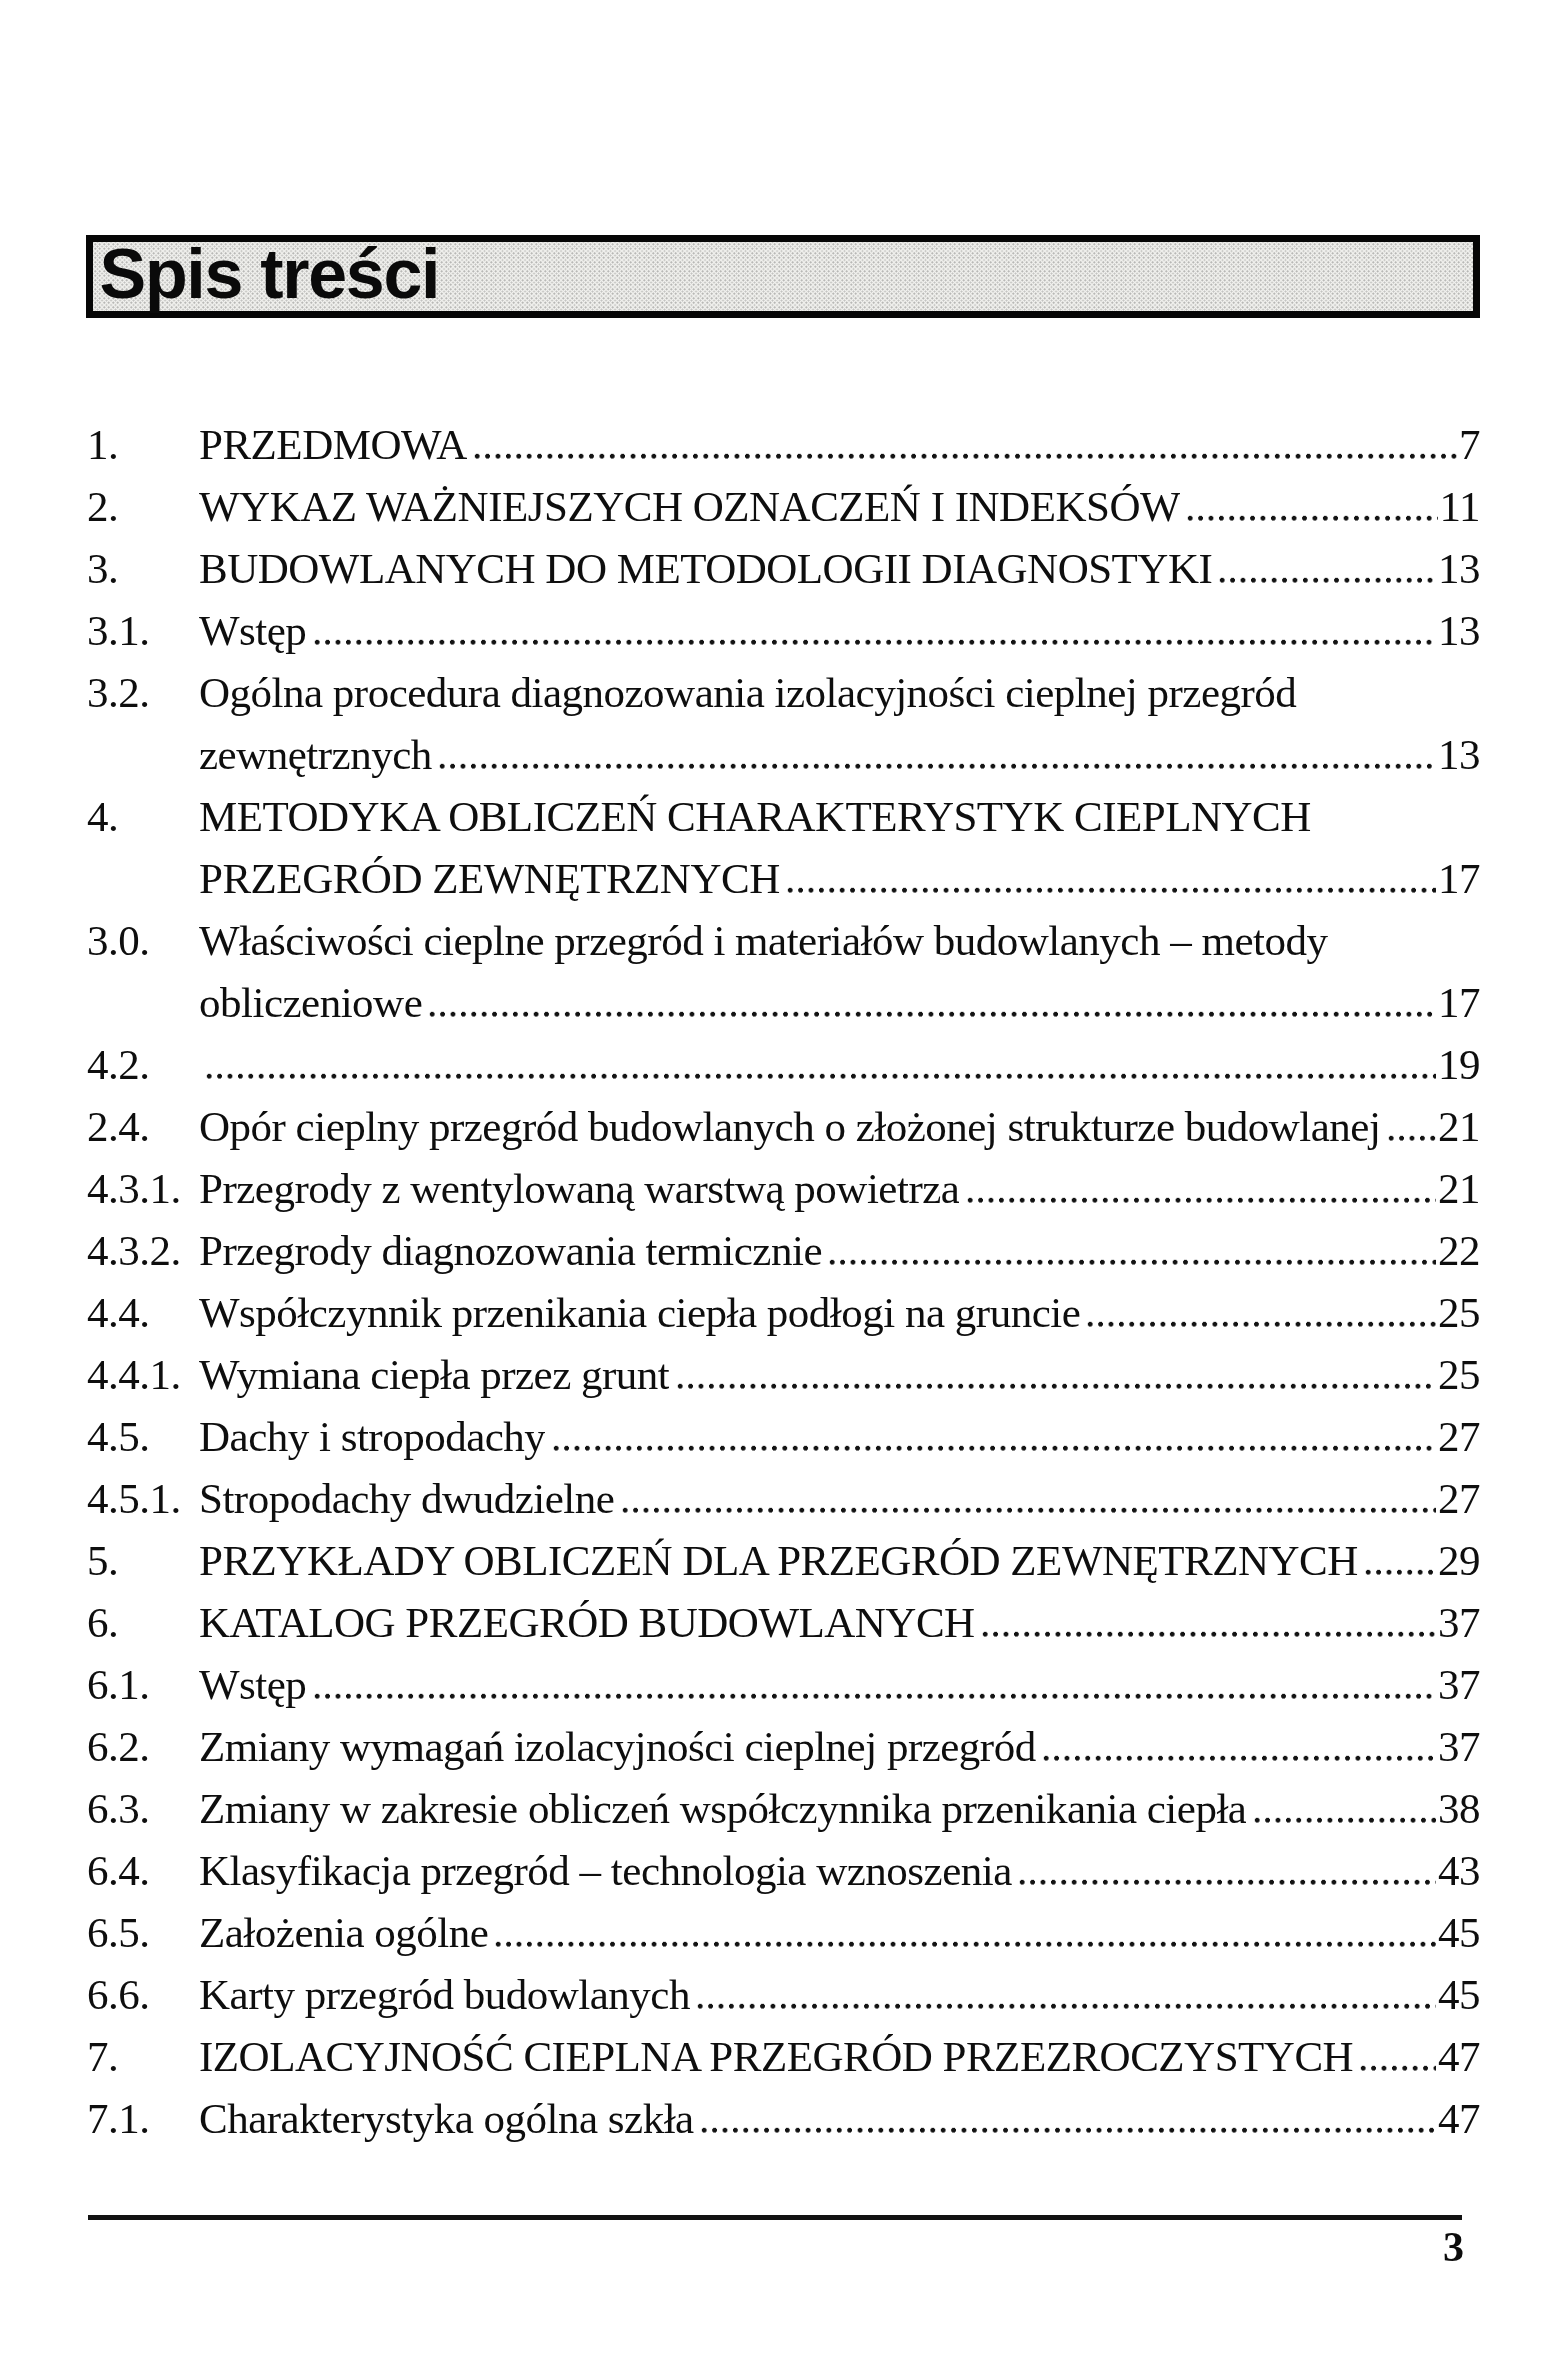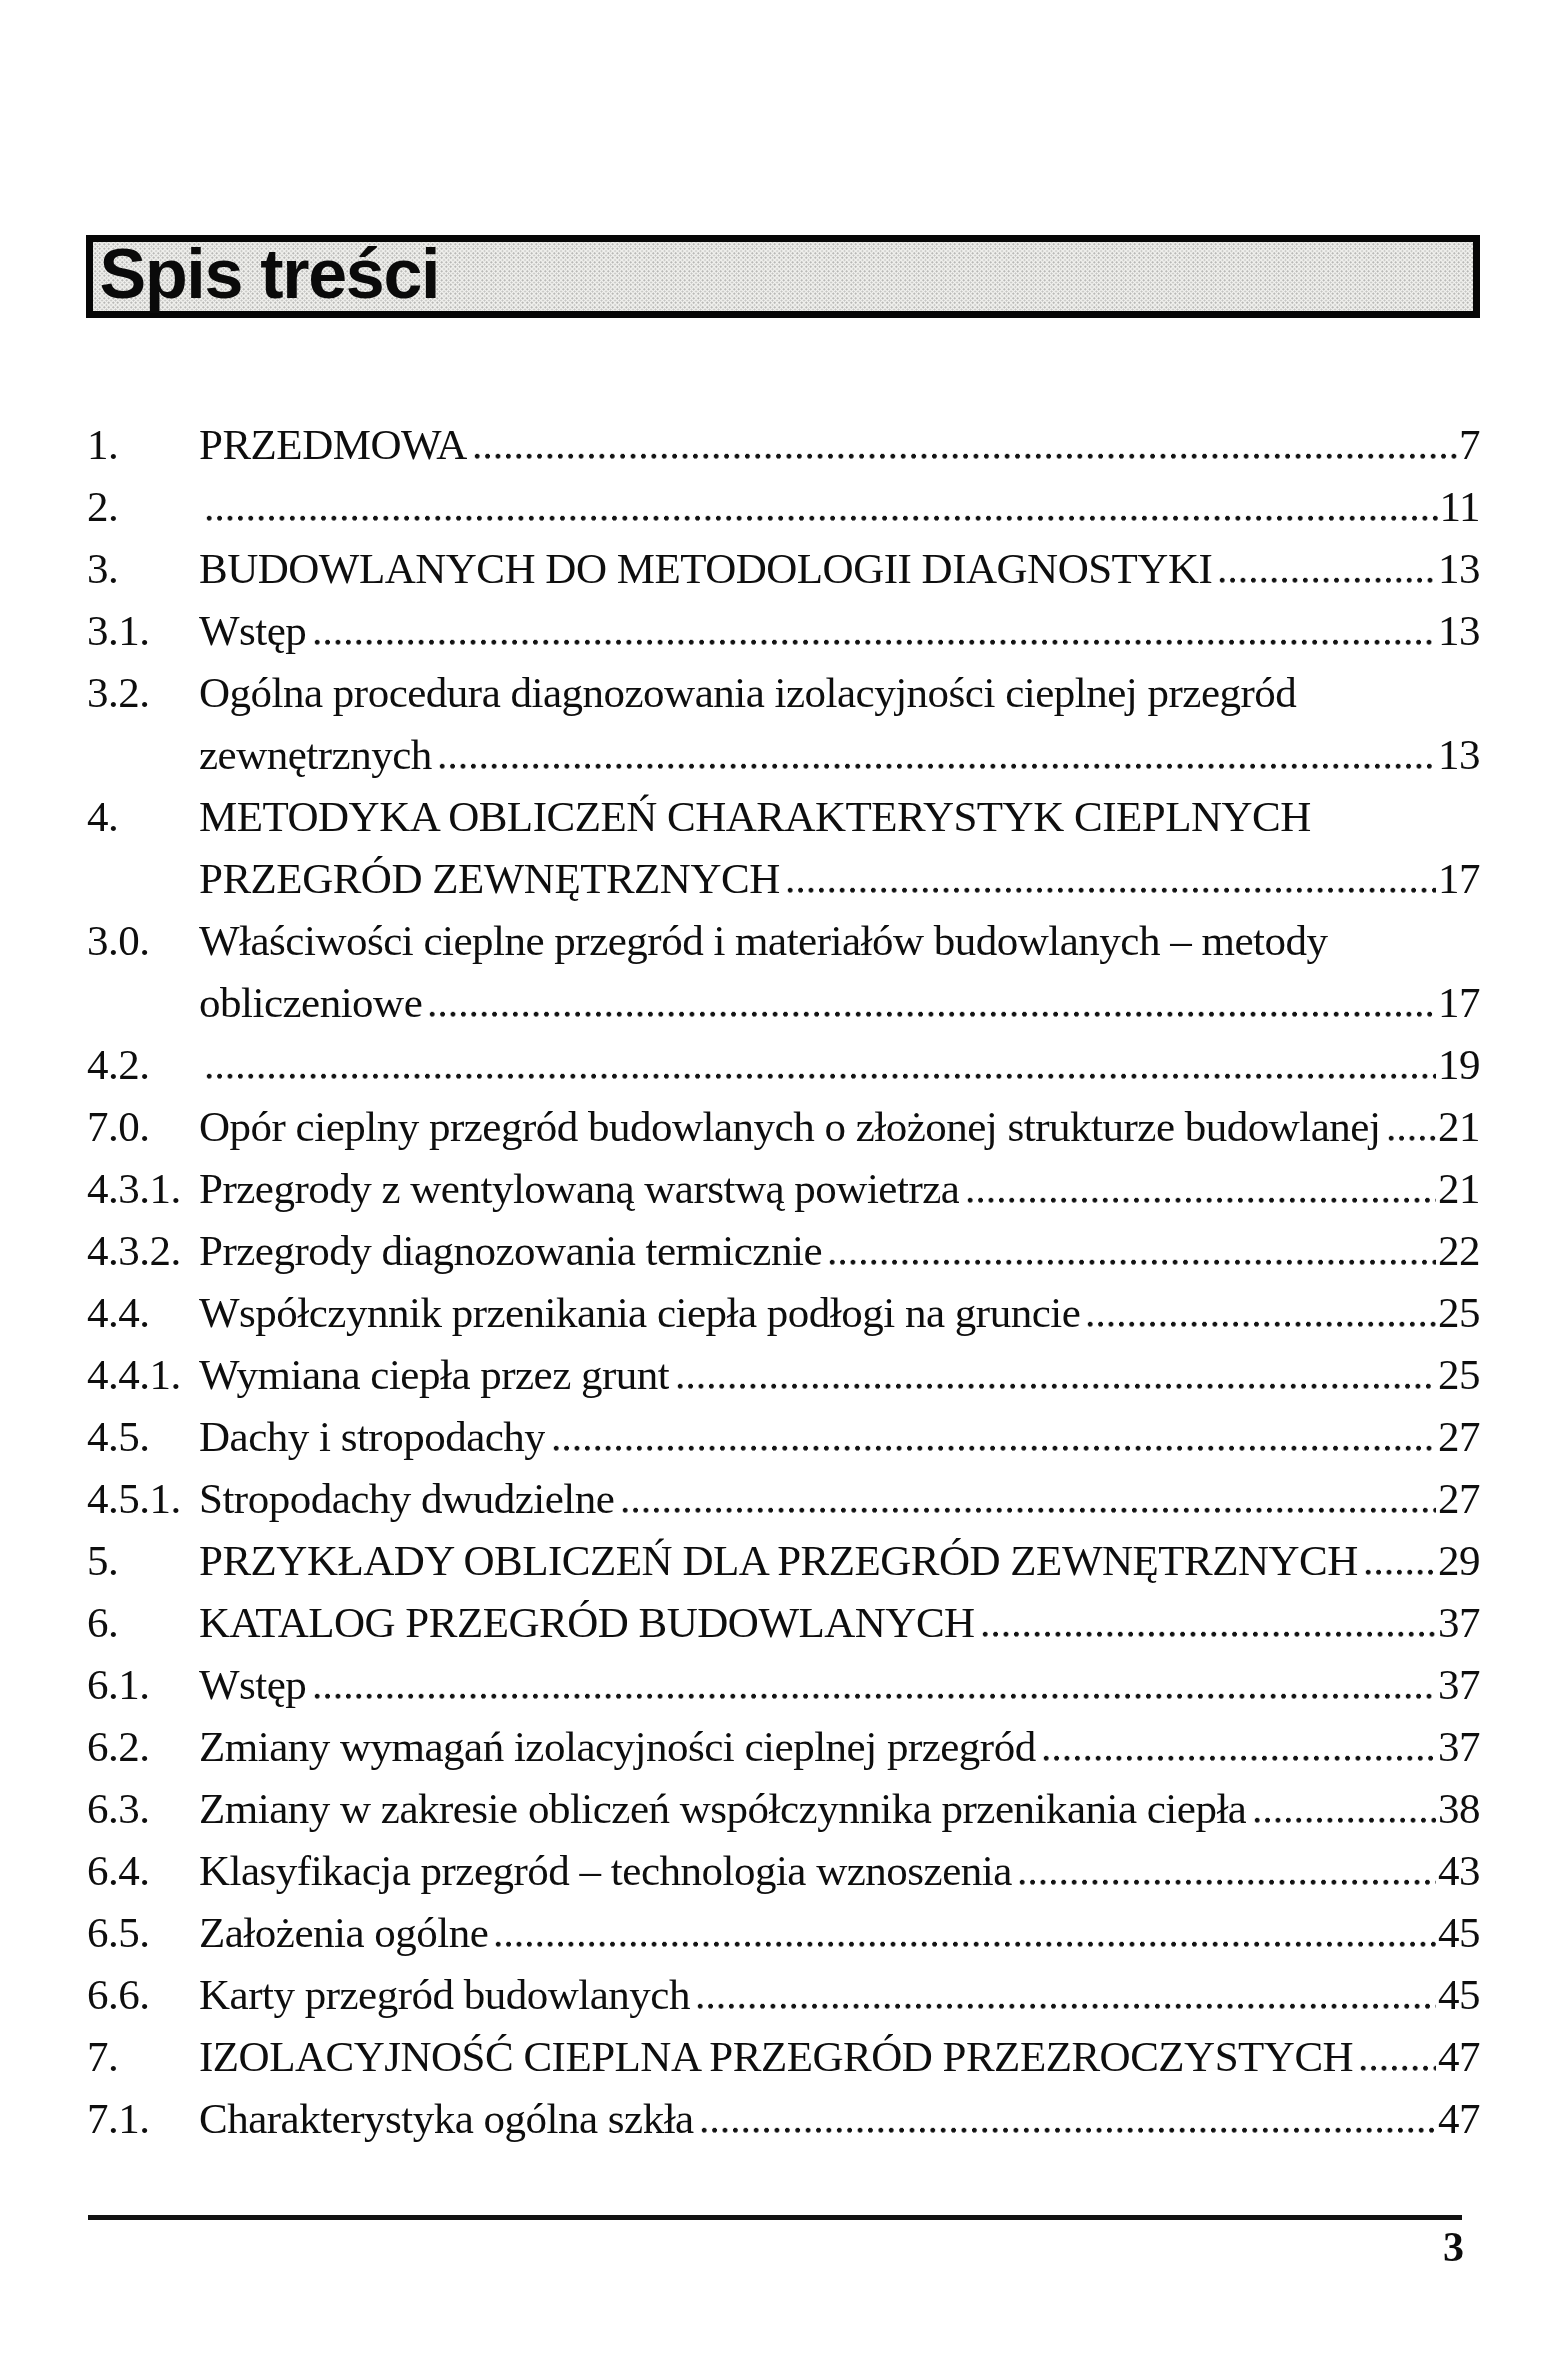--- a/index.html
+++ b/index.html
@@ -105,20 +105,21 @@
         <span class="toc-page">7</span>
       </span>
     </span>
   </div>
 
   <div class="toc-row">
     <span class="toc-num">2.</span>
     <span class="toc-body">
 
       <span class="toc-last">
+        <span class="toc-title">WYKAZ WAŻNIEJSZYCH OZNACZEŃ I INDEKSÓW</span>
         <span class="toc-dots"></span>
         <span class="toc-page">11</span>
       </span>
     </span>
   </div>
 
   <div class="toc-row">
     <span class="toc-num">3.</span>
     <span class="toc-body">
 
@@ -183,21 +184,21 @@
     <span class="toc-body">
 
       <span class="toc-last">
         <span class="toc-dots"></span>
         <span class="toc-page">19</span>
       </span>
     </span>
   </div>
 
   <div class="toc-row">
-    <span class="toc-num">7.0.</span>
+    <span class="toc-num">2.4.</span>
     <span class="toc-body">
 
       <span class="toc-last">
         <span class="toc-title">Opór cieplny przegród budowlanych o złożonej strukturze budowlanej</span>
         <span class="toc-dots"></span>
         <span class="toc-page">21</span>
       </span>
     </span>
   </div>
 

